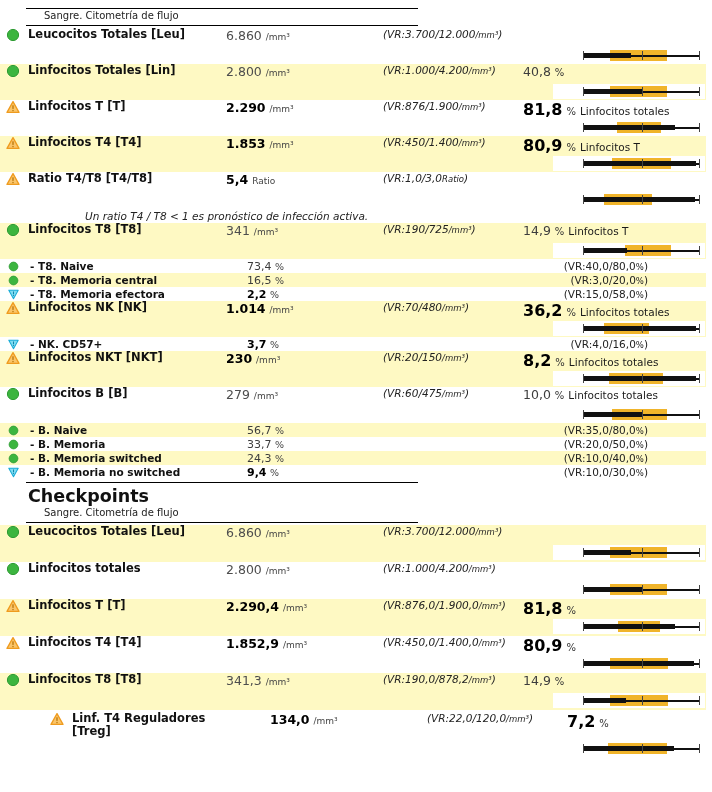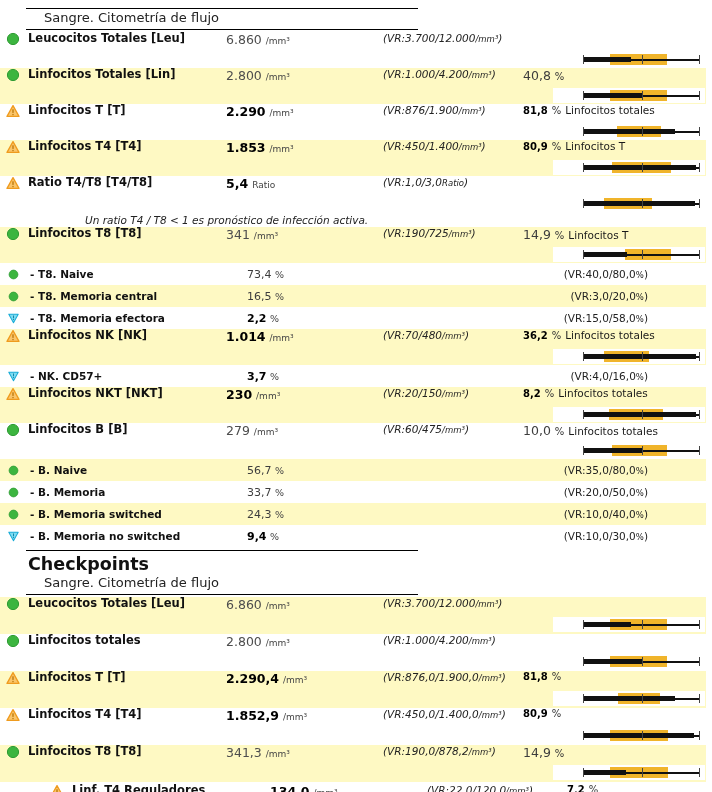--- a/index.html
+++ b/index.html
@@ -5,21 +5,21 @@
   html,body{margin:0;padding:0;}
   body{
     width:712px;height:792px;overflow:hidden;background:#fff;
     font-family:"DejaVu Sans","Liberation Sans",sans-serif;color:#1a1a1a;
   }
   #report{padding-top:8px;}
   .sec{margin:0;}
   .sec.cp{margin-top:3px;}
   .section-rule{border:0;border-top:1.5px solid #000;width:392px;margin:0 0 0 26px;}
   .sec-title{margin:3px 0 0 28px;font-size:17.5px;font-weight:bold;color:#111;}
-  .sec-sub{margin:1px 0 4px 44px;font-size:13px;color:#222;}
+  .sec-sub{margin:1px 0 4px 44px;font-size:10px;color:#222;}
   .rows{margin-top:2px;}
 
   .row{width:706px;position:relative;}
   .row.shade{background:#fef9c3;}
   .row.main{height:36px;}
   .sec.cp .row.main{height:37px;}
   .sec.cp .row.main.tall{height:46px;}
 
   .line1{display:flex;align-items:flex-start;height:20px;}
   .row.tall .line1{height:29px;align-items:flex-start;padding-top:2px;padding-left:44px;}
@@ -28,37 +28,37 @@
   .icon.small,.icon.small svg{width:11px;height:11px;flex-basis:11px;}
   .icon.small{margin-left:8px;}
 
   .lab{width:198px;padding-left:8px;font-weight:bold;font-size:11.5px;line-height:13px;color:#111;white-space:pre-line;}
   .valcell{width:157px;font-size:12.5px;color:#4d4d4d;white-space:nowrap;}
   .valcell .num.bold{font-weight:bold;color:#000;}
   .unit{font-size:9px;color:#444;}
   .vrcell{width:140px;font-style:italic;font-size:10.5px;color:#222;white-space:nowrap;}
   .vr-small{font-size:8.5px;}
   .pctcell{flex:1;display:flex;align-items:baseline;font-size:12.5px;color:#3d3d3d;white-space:nowrap;}
-  .pnum.bold{font-weight:bold;color:#000;font-size:10px;}
+  .pnum.bold{font-weight:bold;color:#000;font-size:16px;}
   .psym{font-size:10px;margin:0 4px 0 4px;color:#333;}
   .pof{font-size:10.5px;color:#1a1a1a;}
 
   .line2{position:relative;height:16px;}
   .sec.cp .line2{height:17px;}
   .barbox{position:absolute;left:553px;top:0;width:152px;height:15px;background:#fff;}
   .track{position:absolute;left:30px;top:0;width:117px;height:15px;}
   .range{position:absolute;top:2px;height:11px;background:#F0B42A;}
   .axis{position:absolute;top:6.5px;left:0;width:100%;height:2px;background:#111;}
   .valbar{position:absolute;top:5px;left:0;height:5px;background:#111;}
   .tick{position:absolute;top:3px;width:1px;height:9px;background:#444;}
   .tick.t0{left:0;}
   .tick.t50{left:50%;}
   .tick.t100{right:0;}
 
-  .row.sub{height:22px;display:flex;align-items:center;justify-content:flex-end;}
+  .row.sub{height:14px;display:flex;align-items:center;justify-content:flex-end;}
   .sublab{width:217px;padding-left:11px;font-weight:bold;font-size:10.5px;color:#111;white-space:nowrap;}
   .subval{width:140px;font-size:11px;color:#3d3d3d;white-space:nowrap;}
   .subval .num.bold{font-weight:bold;color:#000;}
   .subval .unit{font-size:9.5px;}
   .subvr{margin-left:auto;margin-right:58px;font-size:10.5px;color:#222;white-space:nowrap;}
 
   .note-row{height:15px;display:flex;align-items:center;padding-left:85px;font-style:italic;font-size:10.5px;color:#222;}
 </style>
 </head>
 <body>

